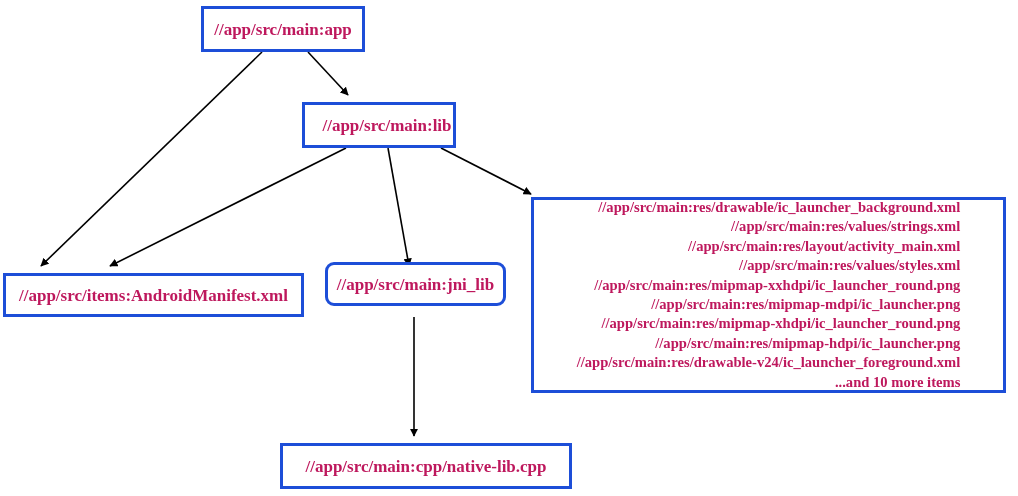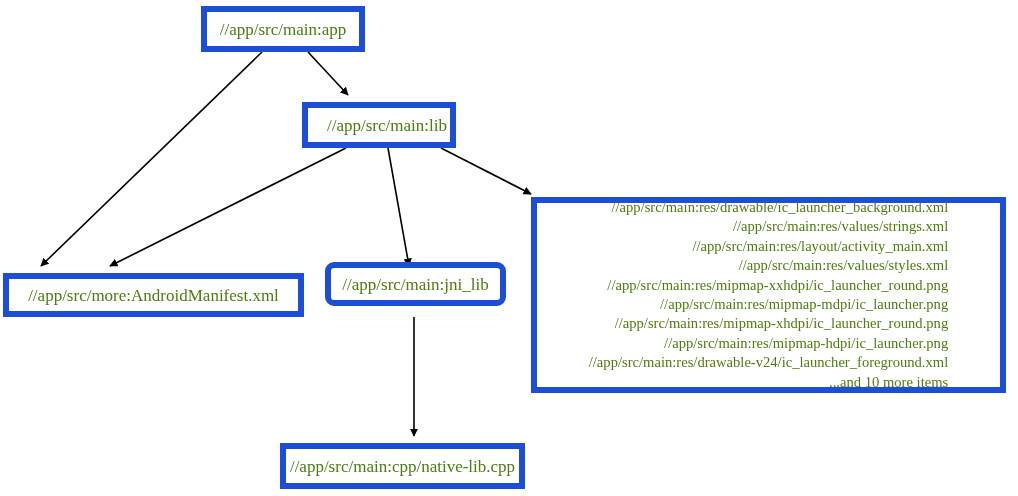--- a/index.html
+++ b/index.html
@@ -19,41 +19,42 @@
     position: absolute;
     left: 0;
     top: 0;
     width: 1018px;
     height: 496px;
     pointer-events: none;
   }
   .node {
     position: absolute;
     box-sizing: border-box;
-    border: 6px solid #1d4ed8;
+    border: 3px solid #1d4ed8;
     background: #ffffff;
-    color: #4d7c0f;
+    color: #be185d;
     display: flex;
     align-items: center;
     justify-content: center;
     text-align: center;
     white-space: pre;
     line-height: 1.0;
+    font-weight: bold;
   }
   .node-label {
     display: block;
     white-space: pre;
   }
   .n-app      { left: 201px; top: 6px;   width: 164px; height: 46px;  font-size: 17px; }
   .n-lib      { left: 302px; top: 102px; width: 154px; height: 46px;  font-size: 17px; padding-left: 16px; }
   .n-manifest { left: 3px;   top: 273px; width: 301px; height: 44px;  font-size: 17px; }
   .n-jni      { left: 325px; top: 262px; width: 181px; height: 44px;  font-size: 17px; border-radius: 9px; }
   .n-res      { left: 531px; top: 197px; width: 475px; height: 196px; font-size: 14.6px; text-align: right; }
   .n-res .node-label { line-height: 1.335; }
-  .n-cpp      { left: 280px; top: 443px; width: 245px; height: 46px;  font-size: 17px; }
+  .n-cpp      { left: 280px; top: 443px; width: 292px; height: 46px;  font-size: 17px; }
 </style>
 </head>
 <body>
 
 <div id="canvas">
 
   <svg id="edge-layer" viewBox="0 0 1018 496">
     <defs>
       <marker id="arrow" viewBox="0 0 10 10" refX="9" refY="5" markerWidth="5.2" markerHeight="5.2" orient="auto-start-reverse">
         <path d="M 0 0 L 10 5 L 0 10 z" fill="#000000"></path>
@@ -75,21 +76,21 @@
 
   <div class="node n-app">
     <span class="node-label">//app/src/main:app</span>
   </div>
 
   <div class="node n-lib">
     <span class="node-label">//app/src/main:lib</span>
   </div>
 
   <div class="node n-manifest">
-    <span class="node-label">//app/src/more:AndroidManifest.xml</span>
+    <span class="node-label">//app/src/items:AndroidManifest.xml</span>
   </div>
 
   <div class="node n-jni">
     <span class="node-label">//app/src/main:jni_lib</span>
   </div>
 
   <div class="node n-res">
     <span class="node-label">//app/src/main:res/drawable/ic_launcher_background.xml
 //app/src/main:res/values/strings.xml
 //app/src/main:res/layout/activity_main.xml

